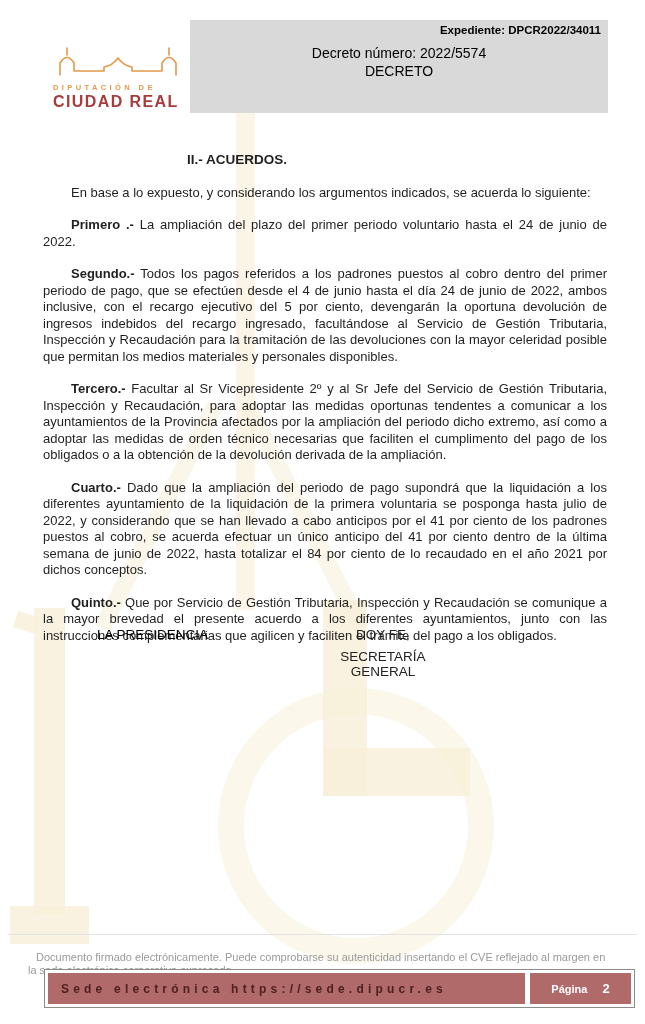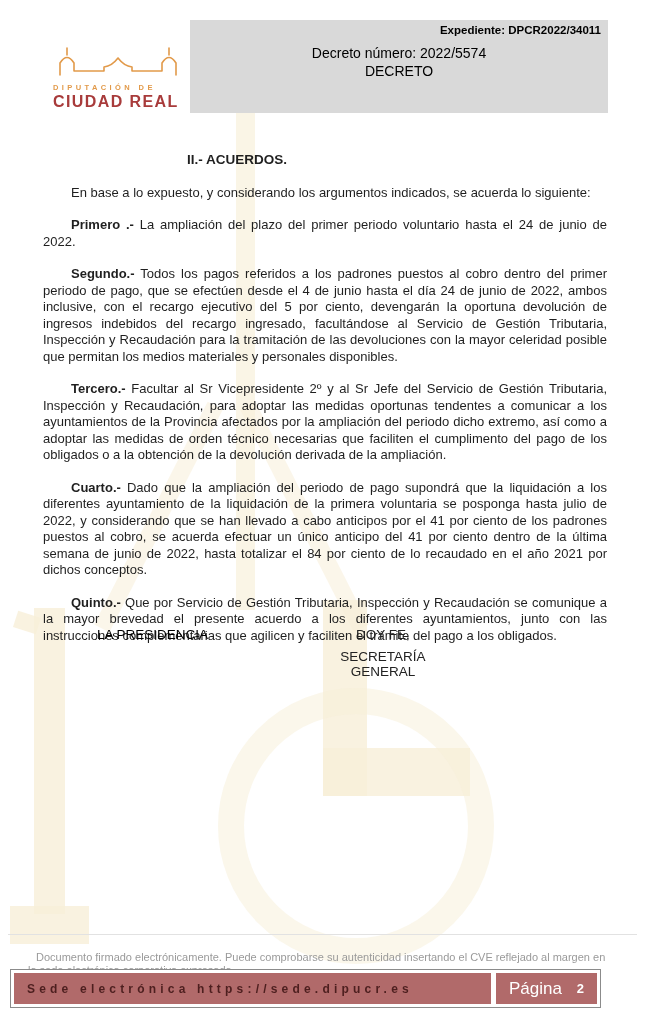--- a/index.html
+++ b/index.html
@@ -39,24 +39,24 @@
 
   
   .sig-left{position:absolute;left:97px;top:627px;font-size:13.5px;color:#000000;z-index:1;white-space:nowrap;}
   .sig-right{position:absolute;left:310px;top:627px;width:146px;text-align:center;font-size:13.5px;color:#222;z-index:1;}
   .sig-right .l1{margin-bottom:7px;}
 
   
   .footer-divider{position:absolute;left:8px;top:934px;width:629px;border-top:1px solid #e2e2e2;z-index:1;}
   .notice{position:absolute;left:28px;top:940px;width:584px;font-size:11px;line-height:12.5px;color:var(--notice-gray,#9a9a9a);text-indent:8px;z-index:1;}
 
-  .sede-bar{position:absolute;left:10px;top:969px;width:591px;height:39px;box-sizing:border-box;border:1.5px solid #8b8b8b;background:#fff;padding:3px;display:flex;gap:5px;z-index:1;}
+  .sede-bar{position:absolute;left:44px;top:969px;width:591px;height:39px;box-sizing:border-box;border:1.5px solid #8b8b8b;background:#fff;padding:3px;display:flex;gap:5px;z-index:1;}
   .sede-cell{flex:1;background:var(--footer-bar-red,#b16a6a);display:flex;align-items:center;padding-left:13px;font-size:12px;font-weight:bold;letter-spacing:4.2px;color:var(--footer-bar-text,#4d1f1f);white-space:nowrap;overflow:hidden;}
   .page-cell{width:101px;background:var(--footer-bar-red,#b16a6a);display:flex;align-items:center;justify-content:center;gap:15px;color:#fff;}
-  .page-cell .pg-label{font-size:17px;}
+  .page-cell .pg-label{font-size:11px;font-weight:bold;}
   .page-cell .pg-num{font-size:13px;font-weight:bold;}
 </style>
 </head>
 <body>
 
 <div class="page">
 
   <div>
     <div class="wm wm-band"></div>
     <div class="wm wm-flare-l"></div>

